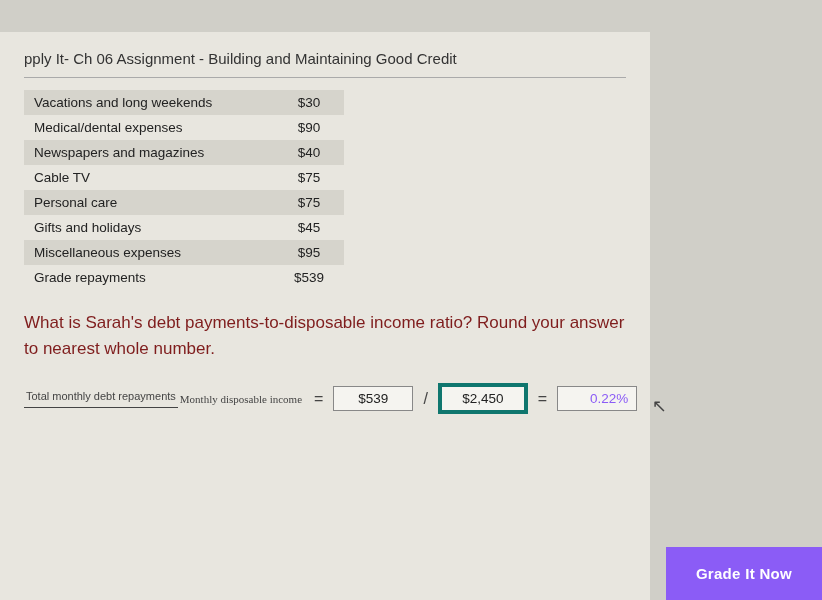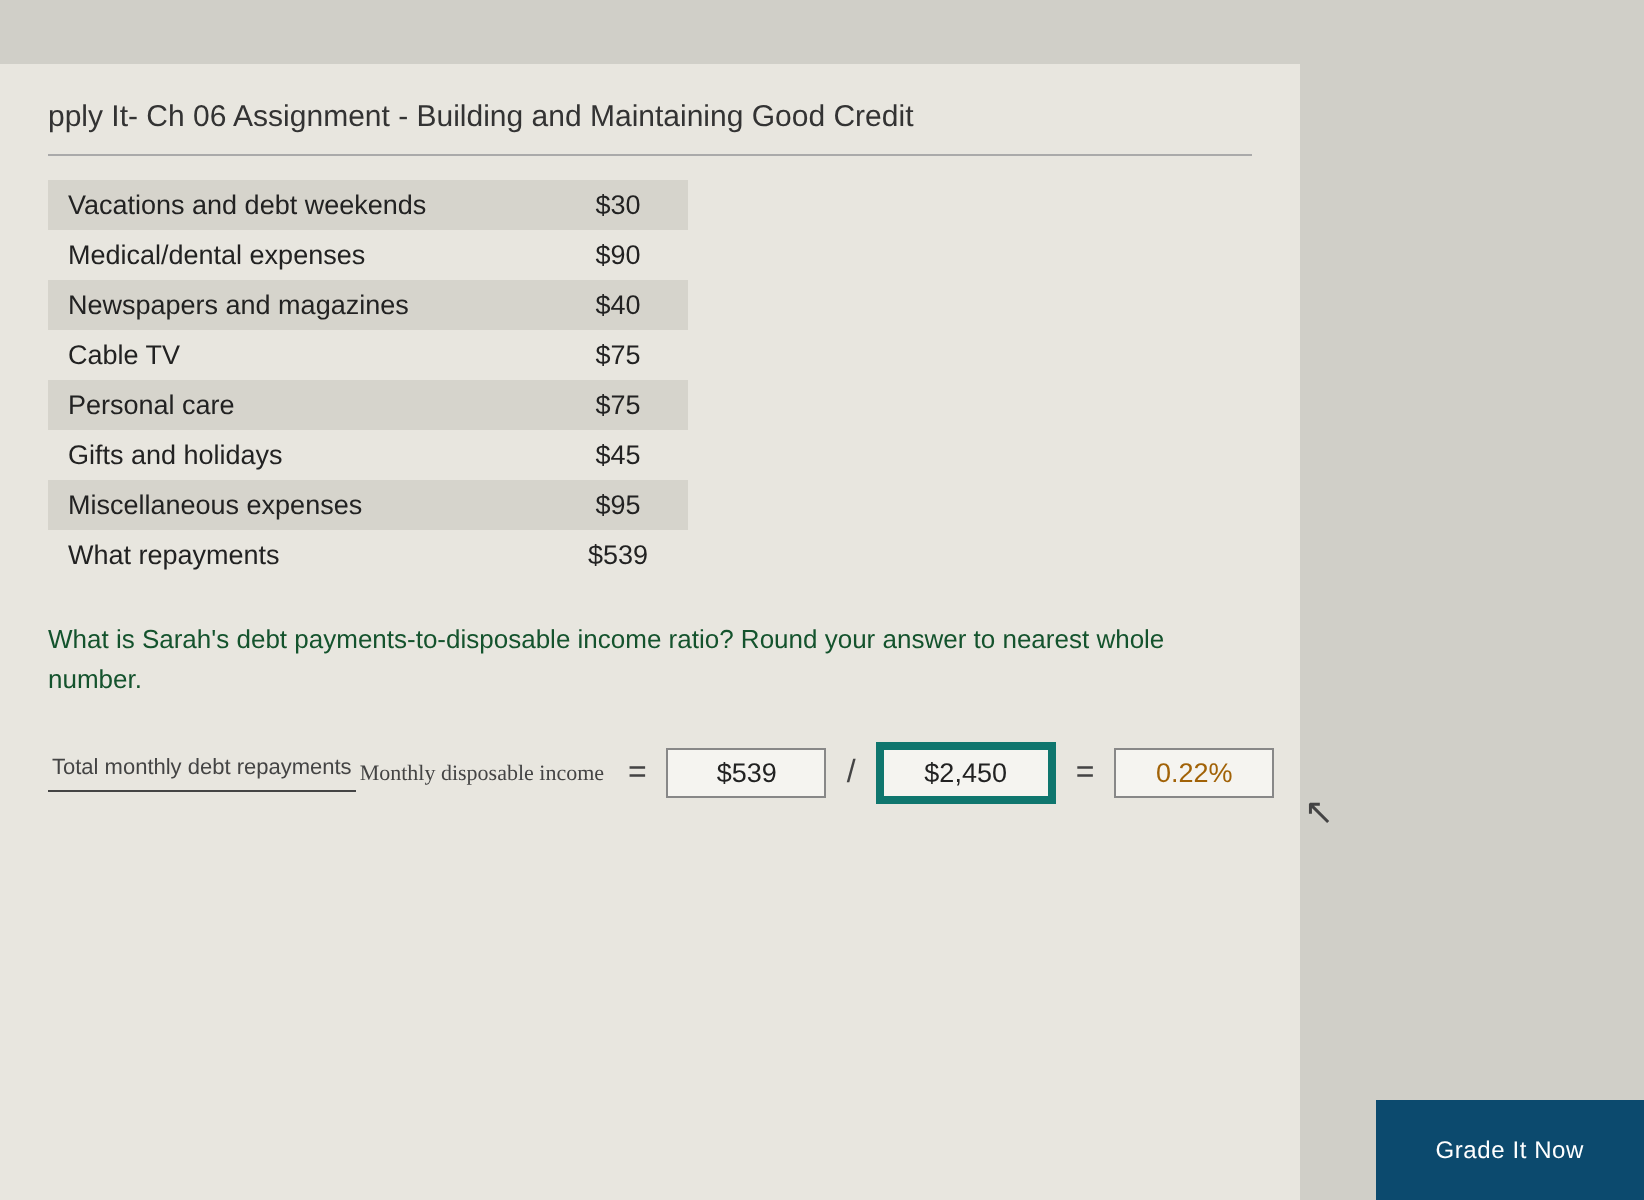--- a/index.html
+++ b/index.html
@@ -43,22 +43,22 @@
       color: #222;
     }
     .expense-table td:first-child {
       width: 240px;
     }
     .expense-table td:last-child {
       text-align: center;
       padding-left: 20px;
     }
     .question-text {
-      font-size: 13px;
-      color: #14532d;
+      font-size: 17px;
+      color: #7f1d1d;
       margin-bottom: 22px;
       line-height: 1.5;
     }
     .formula-section {
       display: flex;
       align-items: center;
       gap: 8px;
       margin-bottom: 22px;
     }
     .fraction {
@@ -104,23 +104,23 @@
       font-size: 13.5px;
       color: #222;
       width: 90px;
       text-align: center;
     }
     .ratio-result {
       border: 1px solid #888;
       background: #f5f4f0;
       padding: 4px 8px;
       font-size: 13.5px;
-      color: #a16207;
+      color: #8b5cf6;
       width: 80px;
-      text-align: center;
+      text-align: right;
     }
     .completion-section {
       display: flex;
       align-items: center;
       gap: 6px;
       font-size: 13.5px;
       color: #222;
     }
     .dropdown-container {
       display: inline-flex;
@@ -137,25 +137,25 @@
     }
     .dropdown-arrow {
       font-size: 10px;
       color: #555;
       margin-left: 2px;
     }
     .grade-button {
       position: absolute;
       bottom: 0;
       right: 0;
-      background: #0c4a6e;
+      background: #8b5cf6;
       color: white;
       padding: 18px 30px;
-      font-size: 12px;
-      font-weight: normal;
+      font-size: 15px;
+      font-weight: bold;
       cursor: pointer;
       border: none;
       letter-spacing: 0.3px;
     }
     .cursor-arrow {
       position: absolute;
       right: 155px;
       top: 395px;
       font-size: 18px;
       color: #444;
@@ -164,21 +164,21 @@
   </style>
 </head>
 <body>
 
 <div class="page-container">
   <div class="page-title">pply It- Ch 06 Assignment - Building and Maintaining Good Credit</div>
 
   <table class="expense-table">
     <tbody id="table-body">
         <tr>
-          <td>Vacations and debt weekends</td>
+          <td>Vacations and long weekends</td>
           <td>$30</td>
         </tr>
         <tr>
           <td>Medical/dental expenses</td>
           <td>$90</td>
         </tr>
         <tr>
           <td>Newspapers and magazines</td>
           <td>$40</td>
         </tr>
@@ -192,21 +192,21 @@
         </tr>
         <tr>
           <td>Gifts and holidays</td>
           <td>$45</td>
         </tr>
         <tr>
           <td>Miscellaneous expenses</td>
           <td>$95</td>
         </tr>
         <tr>
-          <td>What repayments</td>
+          <td>Grade repayments</td>
           <td>$539</td>
         </tr>
       </tbody>
   </table>
 
   <div class="question-text">What is Sarah's debt payments-to-disposable income ratio? Round your answer to nearest whole number.</div>
 
   <div class="formula-section">
     <div class="fraction">
       <span class="numerator">Total monthly debt repayments</span>

